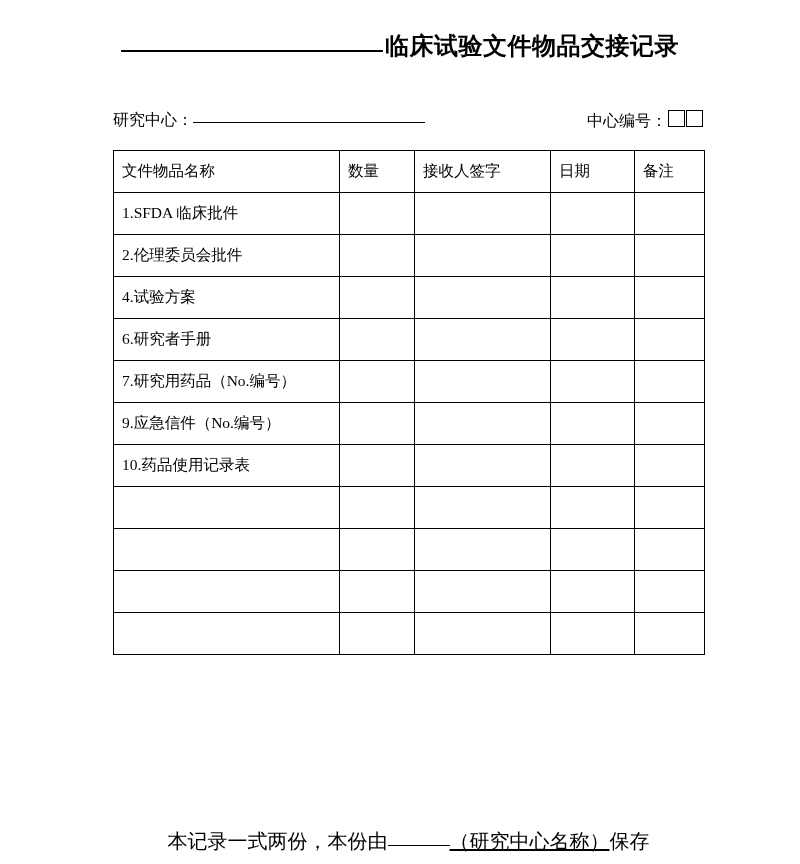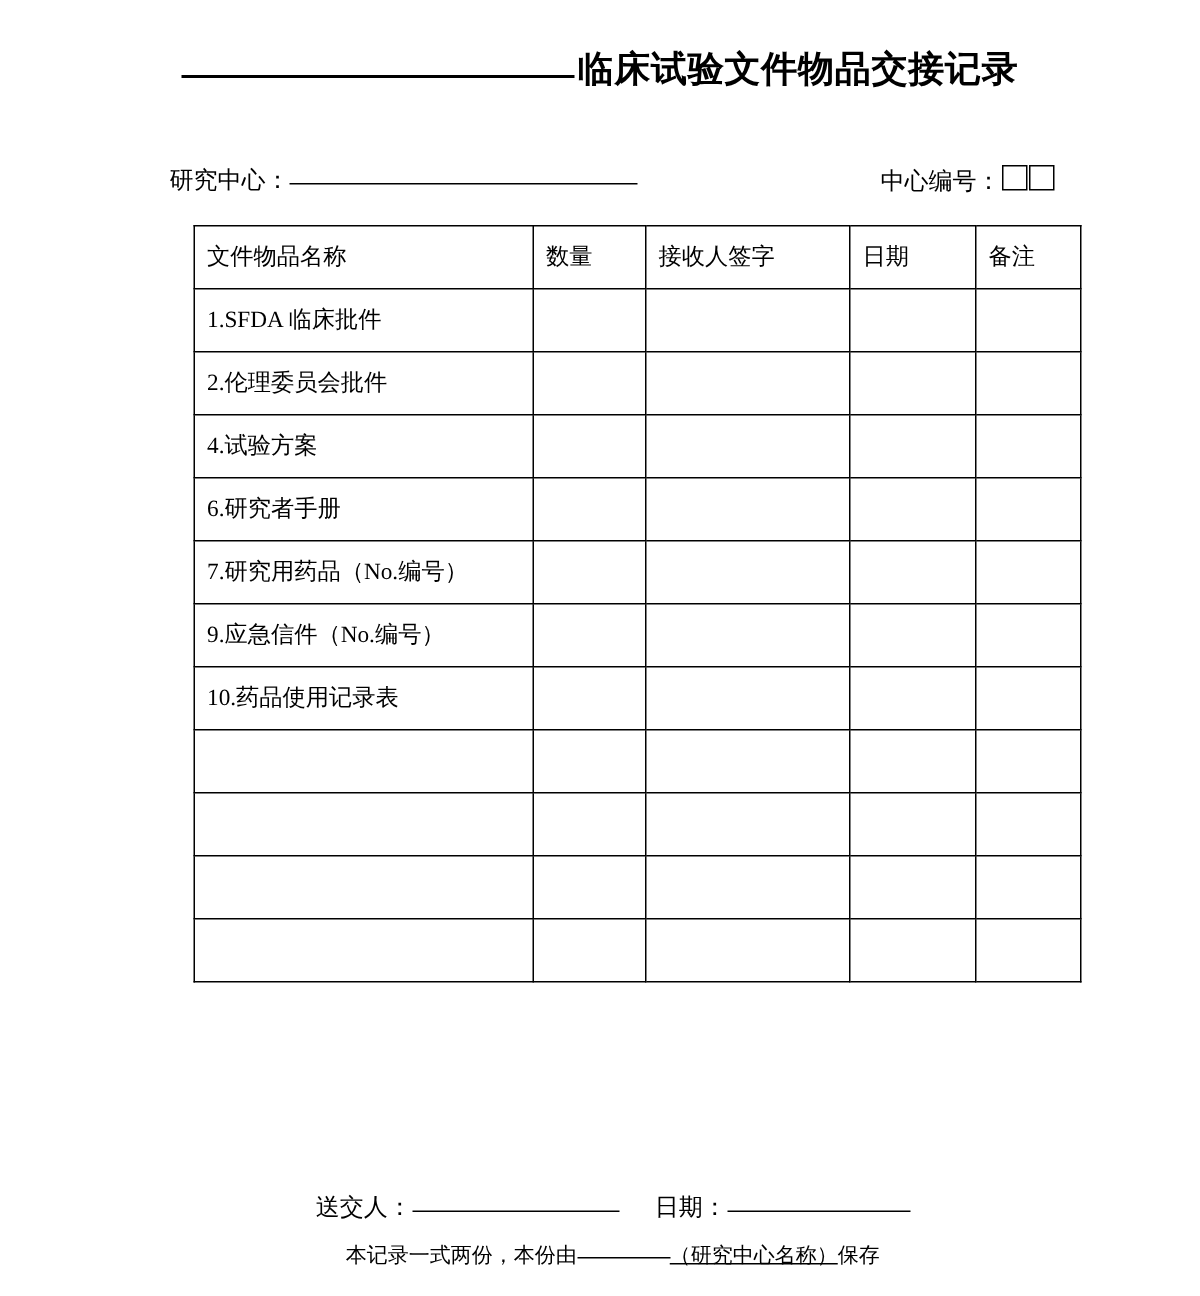--- a/index.html
+++ b/index.html
@@ -70,21 +70,21 @@
     width: 15px;
     height: 15px;
     border: 1.3px solid #000;
     vertical-align: -1px;
     margin-left: 1px;
   }
 
   
   table.doc-table {
     position: absolute;
-    left: 129px;
+    left: 113px;
     top: 150px;
     width: 591px;
     border-collapse: collapse;
     table-layout: fixed;
     padding-left: 24px;
   }
   table.doc-table td, table.doc-table th {
     border: 1px solid #000;
     height: 41px;
     padding: 0 8px;
@@ -125,21 +125,21 @@
     border-bottom: 1.5px solid #000;
     vertical-align: 2px;
   }
   .footer-gap { display: inline-block; width: 24px; }
 
   .footer-note {
     position: absolute;
     left: 113px;
     top: 828px;
     width: 591px;
-    font-size: 14px;
+    font-size: 20px;
     text-align: center;
     white-space: nowrap;
   }
   .note-blank {
     display: inline-block;
     width: 62px;
     border-bottom: 1.2px solid #000;
     vertical-align: 2px;
   }
   .note-u { text-decoration: underline; }
@@ -251,21 +251,18 @@
       <tr class="empty-row">
         <td></td>
         <td></td>
         <td></td>
         <td></td>
         <td></td>
       </tr>
     </tbody>
   </table>
 
-  <div class="footer-line">
-    <span>送交人：</span><span class="fl-blank"></span><span class="footer-gap"></span><span>日期：</span><span class="fl-blank-short"></span>
-  </div>
 
   <div class="footer-note">
     <span>本记录一式两份，本份由</span><span class="note-blank"></span><span class="note-u">（研究中心名称）</span><span>保存</span>
   </div>
 
 </div>
 
 </body></html>

